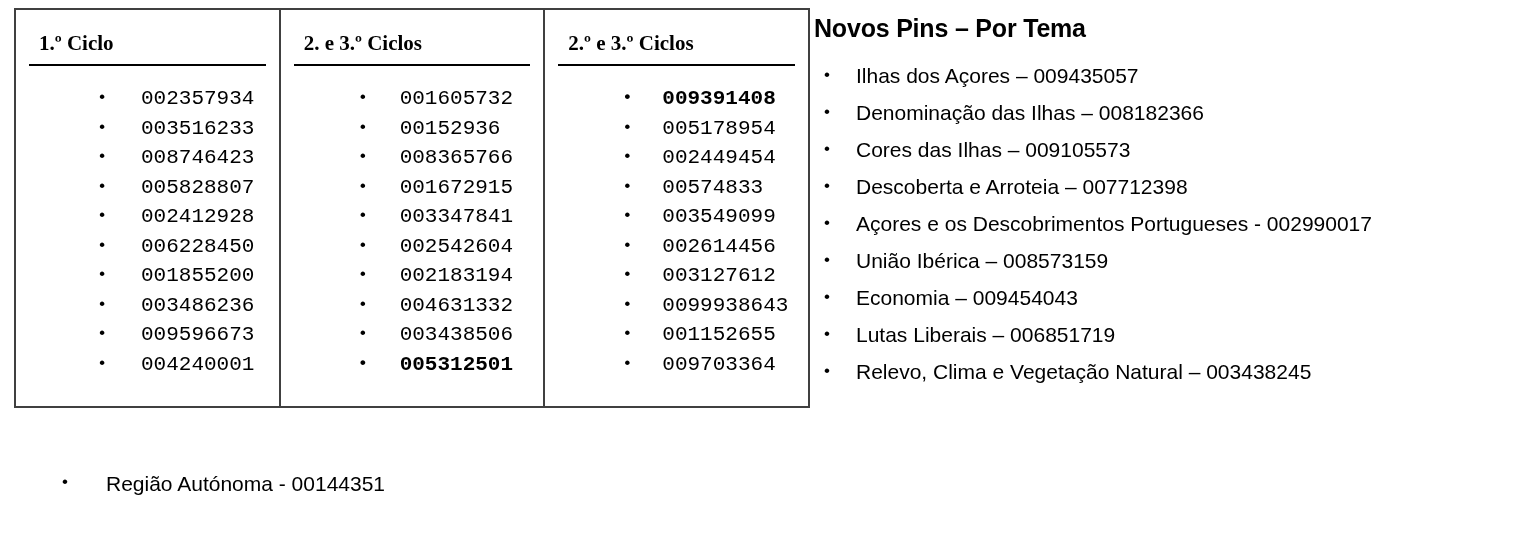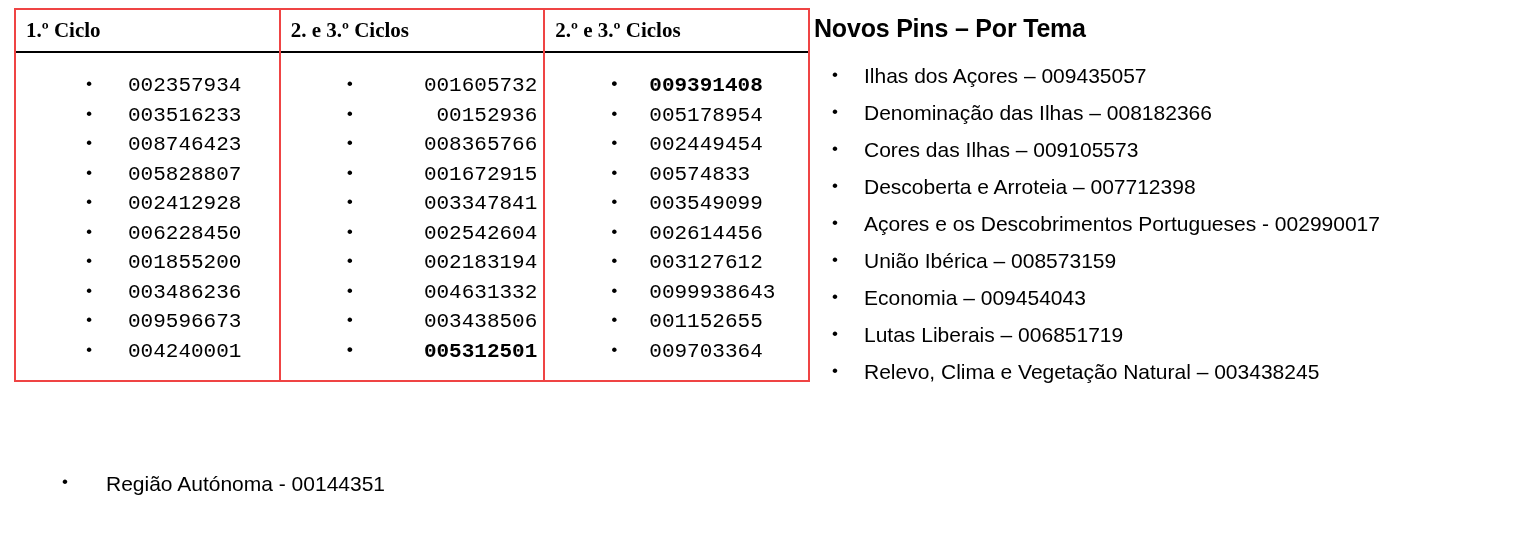--- a/index.html
+++ b/index.html
@@ -26,23 +26,23 @@
     left: 14px;
     top: 8px;
     width: 796px;
   }
   table.codes {
     border-collapse: collapse;
     width: 796px;
     table-layout: fixed;
   }
   table.codes td.col {
-    border: 2px solid #ef4444;
+    border: 2px solid #404040;
     vertical-align: top;
-    padding: 0;
+    padding: 13px;
   }
   .col-head {
     font-family: "Liberation Serif", serif;
     font-weight: bold;
     font-size: 21px;
     padding: 8px 0 8px 10px;
     border-bottom: 2px solid #000000;
     white-space: nowrap;
   }
   .col-body {
@@ -65,21 +65,21 @@
     content: "\2022";
     position: absolute;
     left: 62px;
     top: -1px;
     font-size: 17px;
   }
   ul.codelist li.bold {
     font-weight: bold;
   }
   
-  .c2 ul.codelist li { padding-left: 100px; text-align: right; }
+  .c2 ul.codelist li { padding-left: 100px; }
   .c2 ul.codelist li::before { left: 58px; }
   .c3 ul.codelist li { padding-left: 98px; }
   .c3 ul.codelist li::before { left: 58px; }
 
   
   .region-line {
     position: absolute;
     left: 62px;
     top: 472px;
     font-family: "Liberation Sans", sans-serif;
@@ -106,21 +106,21 @@
   }
   .right h2 {
     margin: 0 0 14px 0;
     font-size: 25px;
     font-weight: bold;
     font-family: "Liberation Sans", sans-serif;
     letter-spacing: -0.2px;
   }
   ul.themes {
     list-style: none;
-    margin: 12px;
+    margin: 4px;
     padding: 0;
   }
   ul.themes li {
     position: relative;
     font-size: 21px;
     line-height: 37px;
     padding-left: 38px;
     white-space: nowrap;
   }
   ul.themes li::before {

